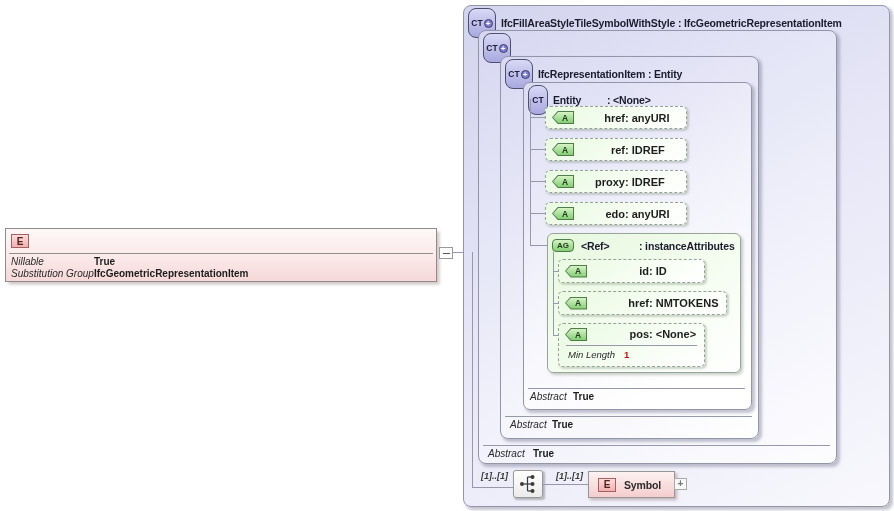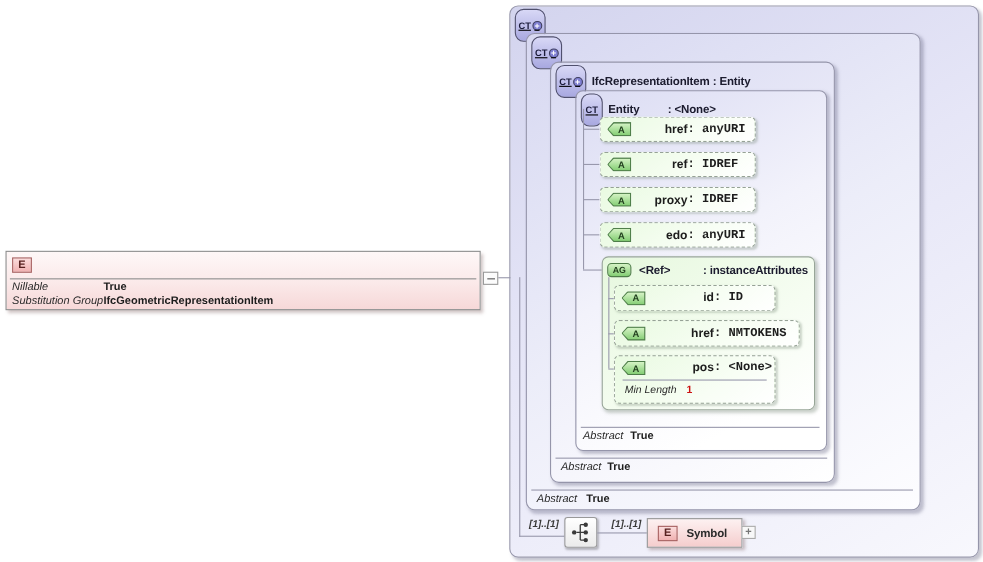--- a/index.html
+++ b/index.html
@@ -10,21 +10,21 @@
        box-shadow:2.5px 2.5px 3px rgba(100,100,130,.38);}
   .lav1{background:linear-gradient(150deg,#d3d4ee 0%,#e6e6f7 45%,#f8f8fd 100%);}
   .lav2{background:linear-gradient(150deg,#d7d8f1 0%,#ecedf9 50%,#fdfdff 100%);}
   .lav3{background:linear-gradient(150deg,#d9daf2 0%,#f0f0fa 55%,#ffffff 100%);}
   .lav4{background:linear-gradient(150deg,#dbdcf3 0%,#f2f2fb 45%,#ffffff 85%);border-radius:7px;}
   .boxtitle{position:absolute;left:5px;top:4px;display:flex;align-items:center;}
   .t{font-weight:bold;font-size:10.5px;letter-spacing:-0.15px;color:#1b1b2e;white-space:nowrap;margin-left:5px;}
   
   .ctbadge{display:flex;align-items:center;justify-content:center;gap:1px;width:28px;height:30px;
            border:1px solid #50506e;border-radius:8px;
-           background:linear-gradient(#d8d8f6,#a8a8e0);box-sizing:border-box;text-decoration:underline;}
+           background:linear-gradient(#d8d8f6,#a8a8e0);box-sizing:border-box;}
   .ctbadge.noplus{width:20px;}
   .ctbadge .ct{font-weight:bold;font-size:8.5px;color:#1b1b3a;}
   .pluscircle{width:9px;height:9px;border-radius:50%;background:#7f7fd2;border:1px solid #3f3f60;
               box-sizing:border-box;color:#fff;font-size:8px;font-weight:bold;line-height:7px;
               text-align:center;}
   
   .ebadge{display:flex;align-items:center;justify-content:center;width:18px;height:14px;
           border:1px solid #a65f5f;background:linear-gradient(#fbdcdc,#f0b1b1);
           font-weight:bold;font-size:10px;color:#57201f;box-sizing:border-box;}
   
@@ -39,21 +39,21 @@
   
   .agbadge{display:flex;align-items:center;justify-content:center;width:22px;height:13px;
            border:1px solid #4e7d49;border-radius:4px;background:linear-gradient(#d5f3c5,#84ce74);
            font-weight:bold;font-size:8px;color:#23401f;box-sizing:border-box;flex:0 0 auto;}
   
   .attrbox{position:absolute;border:1px dashed #96a296;border-radius:5px;box-sizing:border-box;
            background:linear-gradient(145deg,#e9fae1 0%,#f8fef5 65%,#ffffff 100%);
            box-shadow:1.5px 1.5px 2px rgba(90,110,90,.28);
            display:flex;align-items:center;padding-left:6px;}
   .attrname{font-weight:bold;font-size:11px;color:#1d1d1d;width:49px;margin-left:2px;white-space:nowrap;text-align:right;}
-  .attrtype{font-weight:bold;font-size:11px;color:#1d1d1d;white-space:nowrap;font-family:Liberation Mono, monospace;}
+  .attrtype{font-weight:bold;font-size:11px;color:#1d1d1d;white-space:nowrap;}
   .agbox{position:absolute;border:1px solid #98a698;border-radius:6px;box-sizing:border-box;
          background:linear-gradient(145deg,#e6f8de 0%,#f6fdf2 60%,#ffffff 100%);
          box-shadow:2px 2px 3px rgba(90,110,90,.32);}
   
   .rule{position:absolute;height:1px;background:#9898ac;}
   .footrow{position:absolute;display:flex;align-items:center;font-size:10px;color:#222;}
   .itlabel{font-style:italic;color:#2a2a2a;}
   .bval{font-weight:bold;color:#1d1d1d;}
   
   .hline,.vline{position:absolute;background:#9898ac;}
@@ -94,20 +94,21 @@
   <div class="vline" style="left:506px;top:240px;height:7px;"></div>
   <div class="hline" style="left:506px;top:240px;width:18px;"></div>
 
   <div class="box lav1" style="left:463px;top:5px;width:425px;height:500px;">
   </div>
   <div class="boxtitle" style="left:468px;top:8px;">
     <span class="ctbadge">
       <span class="ct">CT</span>
       <span class="pluscircle">+</span>
     </span>
+    <span class="t">IfcFillAreaStyleTileSymbolWithStyle : IfcGeometricRepresentationItem</span>
   </div>
 
   <div class="box lav2" style="left:478px;top:30px;width:357px;height:432px;"></div>
   <div class="boxtitle" style="left:483px;top:33px;">
     <span class="ctbadge">
       <span class="ct">CT</span>
       <span class="pluscircle">+</span>
     </span>
   </div>
 

